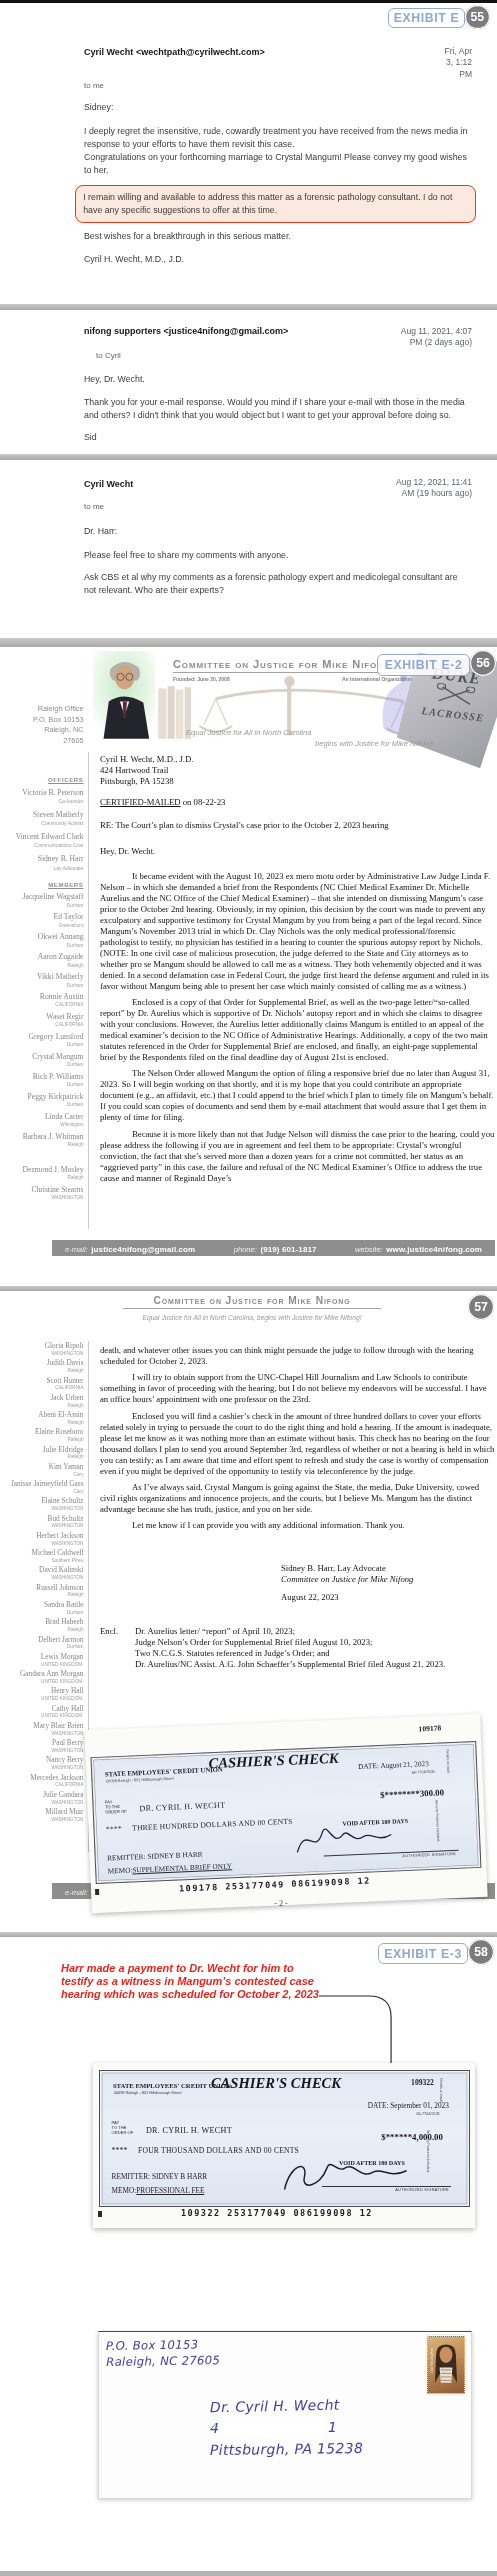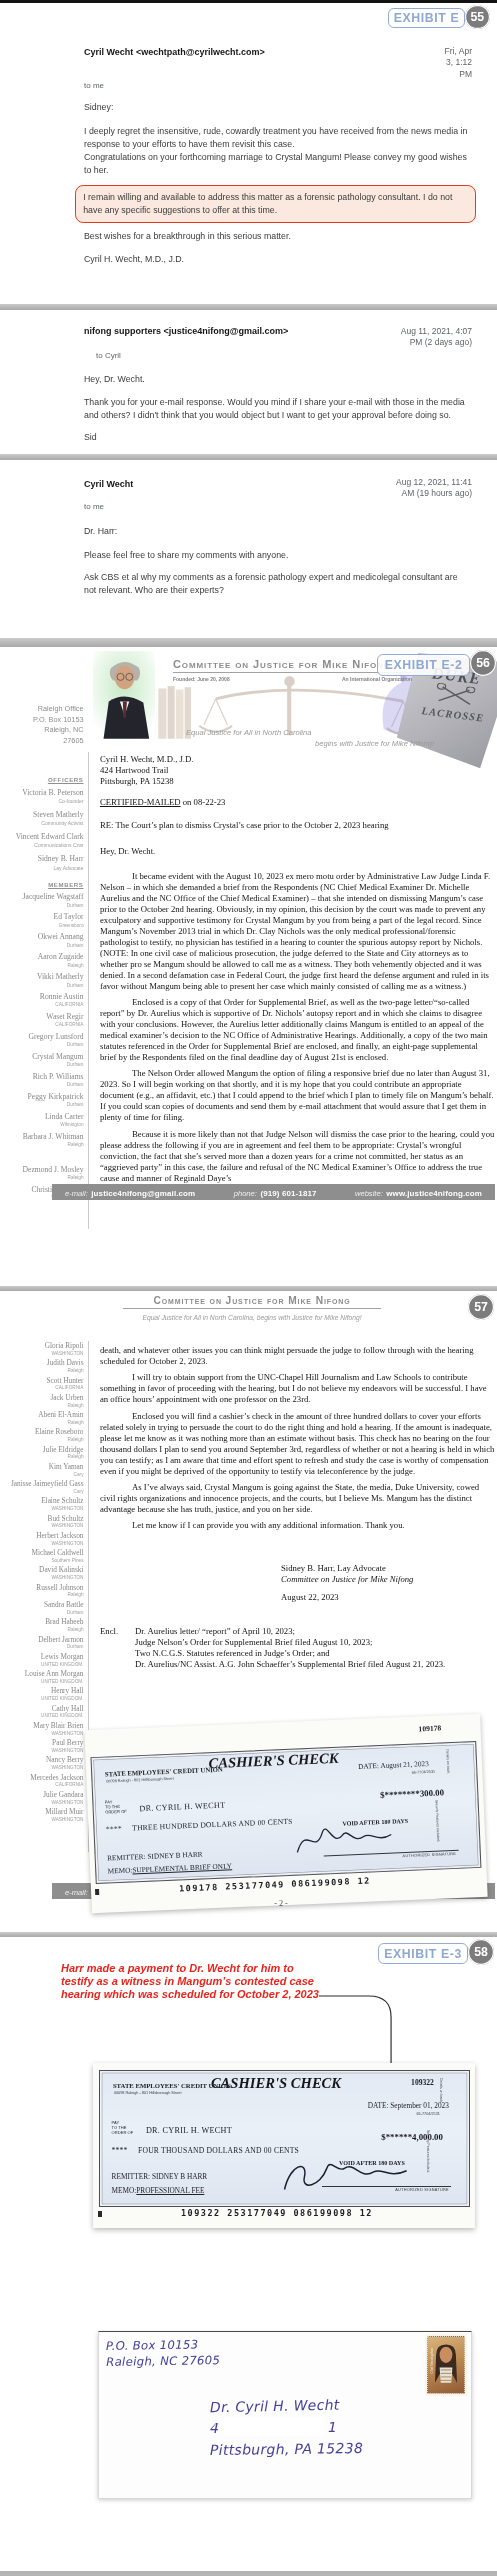--- a/index.html
+++ b/index.html
@@ -352,21 +352,21 @@
       <span class="u">CERTIFIED-MAILED</span><span> on 08-22-23</span>
     </div>
     <div style="margin-top:11.7px;">RE:  The Court’s plan to dismiss Crystal’s case prior to the October 2, 2023 hearing</div>
     <div style="margin-top:15px;margin-bottom:14px;">Hey, Dr. Wecht.</div>
     <p class="indent">It became evident with the August 10, 2023 ex mero motu order by Administrative Law Judge Linda F. Nelson – in which she demanded a brief from the Respondents (NC Chief Medical Examiner Dr. Michelle Aurelius and the NC Office of the Chief Medical Examiner) – that she intended on dismissing Mangum’s case prior to the October 2nd hearing.  Obviously, in my opinion, this decision by the court was made to prevent any exculpatory and supportive testimony for Crystal Mangum by you from being a part of the legal record.  Since Mangum’s November 2013 trial in which Dr. Clay Nichols was the only medical professional/forensic pathologist to testify, no physician has testified in a hearing to counter the spurious autopsy report by Nichols.  (NOTE: In one civil case of malicious prosecution, the judge deferred to the State and City attorneys as to whether pro se Mangum should be allowed to call me as a witness. They both vehemently objected and it was denied. In a second defamation case in Federal Court, the judge first heard the defense argument and ruled in its favor without Mangum being able to present her case which mainly consisted of calling me as a witness.)</p>
     <p class="indent">Enclosed is a copy of that Order for Supplemental Brief, as well as the two-page letter/“so-called report” by Dr. Aurelius which is supportive of Dr. Nichols’ autopsy report and in which she claims to disagree with your conclusions.  However, the Aurelius letter additionally claims Mangum is entitled to an appeal of the medical examiner’s decision to the NC Office of Administrative Hearings.  Additionally, a copy of the two main statutes referenced in the Order for Supplemental Brief are enclosed, and finally, an eight-page supplemental brief by the Respondents filed on the final deadline day of August 21st is enclosed.</p>
     <p class="indent">The Nelson Order allowed Mangum the option of filing a responsive brief due no later than August 31, 2023.  So I will begin working on that shortly, and it is my hope that you could contribute an appropriate document (e.g., an affidavit, etc.) that I could append to the brief which I plan to timely file on Mangum’s behalf.  If you could scan copies of documents and send them by e-mail attachment that would assure that I get them in plenty of time for filing.</p>
     <p class="indent">Because it is more likely than not that Judge Nelson will dismiss the case prior to the hearing, could you please address the following if you are in agreement and feel them to be appropriate: Crystal’s wrongful conviction, the fact that she’s served more than a dozen years for a crime not committed, her status as an “aggrieved party” in this case, the failure and refusal of the NC Medical Examiner’s Office to address the true cause and manner of Reginald Daye’s</p>
   </div>
 
-  <div class="abs footerbar" style="left:52px;top:1184px;width:443px;">
+  <div class="abs footerbar" style="left:52px;top:1240px;width:443px;">
     <span><span class="lbl">e-mail:</span><span class="val">justice4nifong@gmail.com</span></span>
     <span><span class="lbl">phone:</span><span class="val">(919) 601-1817</span></span>
     <span><span class="lbl">website:</span><span class="val">www.justice4nifong.com</span></span>
   </div>
 
   <div class="abs divider" style="top:1286px;height:4.7px;"></div>
 
   <div class="abs lh-title" style="left:123px;top:1295px;width:258px;text-align:center;font-size:10.2px;">Committee on Justice for Mike Nifong</div>
   <div class="abs numcircle" style="left:468px;top:1294px;width:26px;height:26px;">
     <span>57</span>
@@ -466,21 +466,21 @@
           <div class="side-name">Delbert Jarmon</div>
           <div class="side-loc">Durham</div>
         </div>
 
         <div class="side-entry">
           <div class="side-name">Lewis Morgan</div>
           <div class="side-loc">UNITED KINGDOM.</div>
         </div>
 
         <div class="side-entry">
-          <div class="side-name">Louise Ann Morgan</div>
+          <div class="side-name">Gandara Ann Morgan</div>
           <div class="side-loc">UNITED KINGDOM.</div>
         </div>
 
         <div class="side-entry">
           <div class="side-name">Henry Hall</div>
           <div class="side-loc">UNITED KINGDOM.</div>
         </div>
 
         <div class="side-entry">
           <div class="side-name">Cathy Hall</div>

